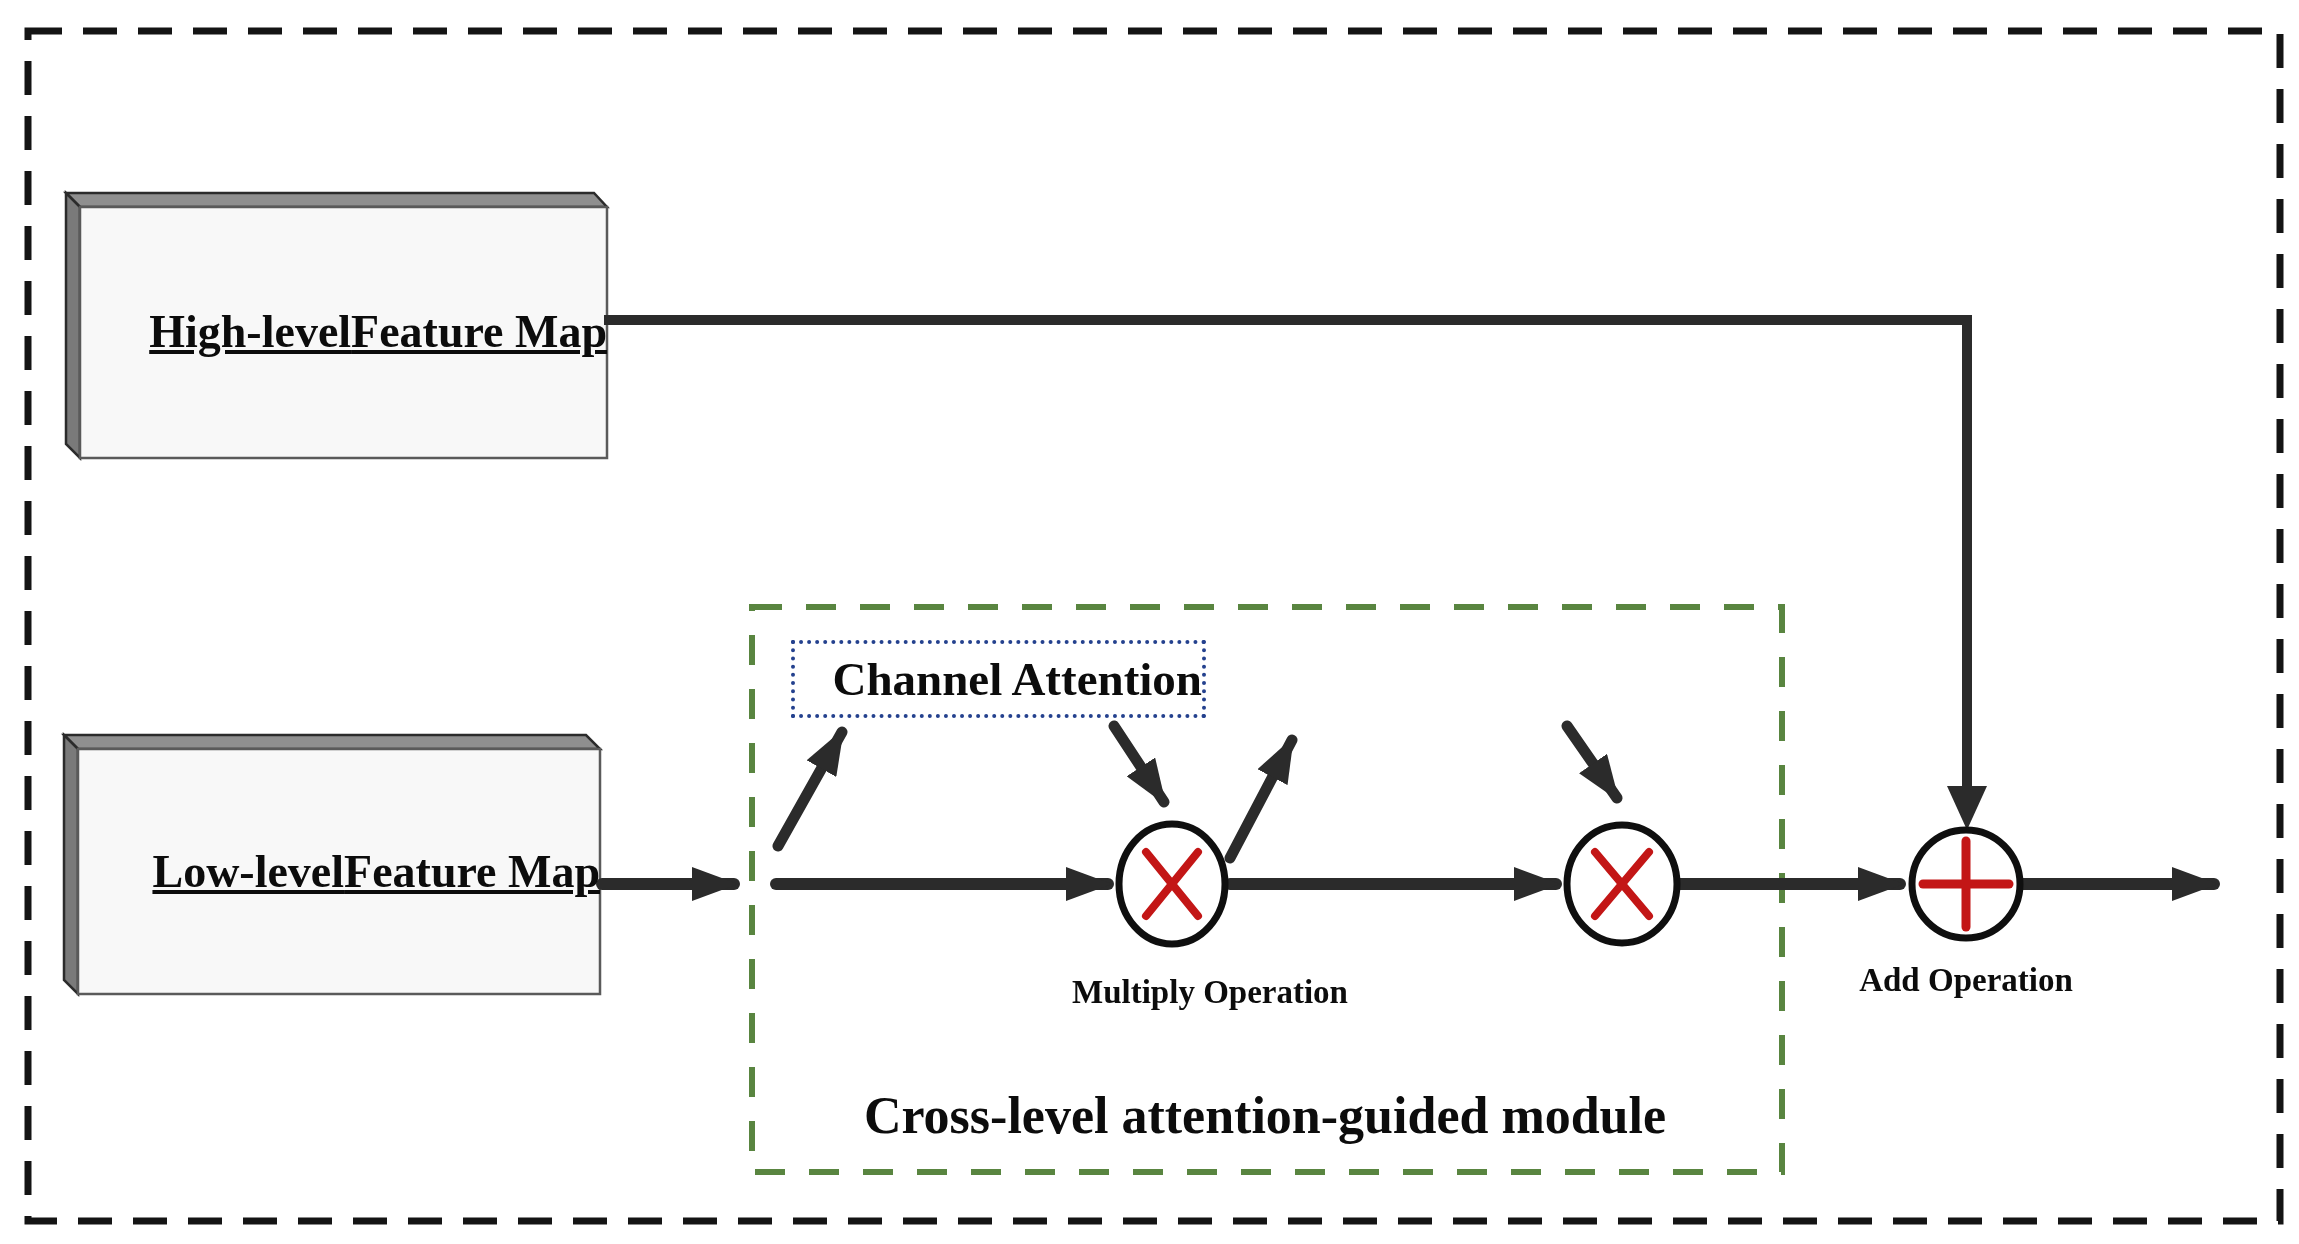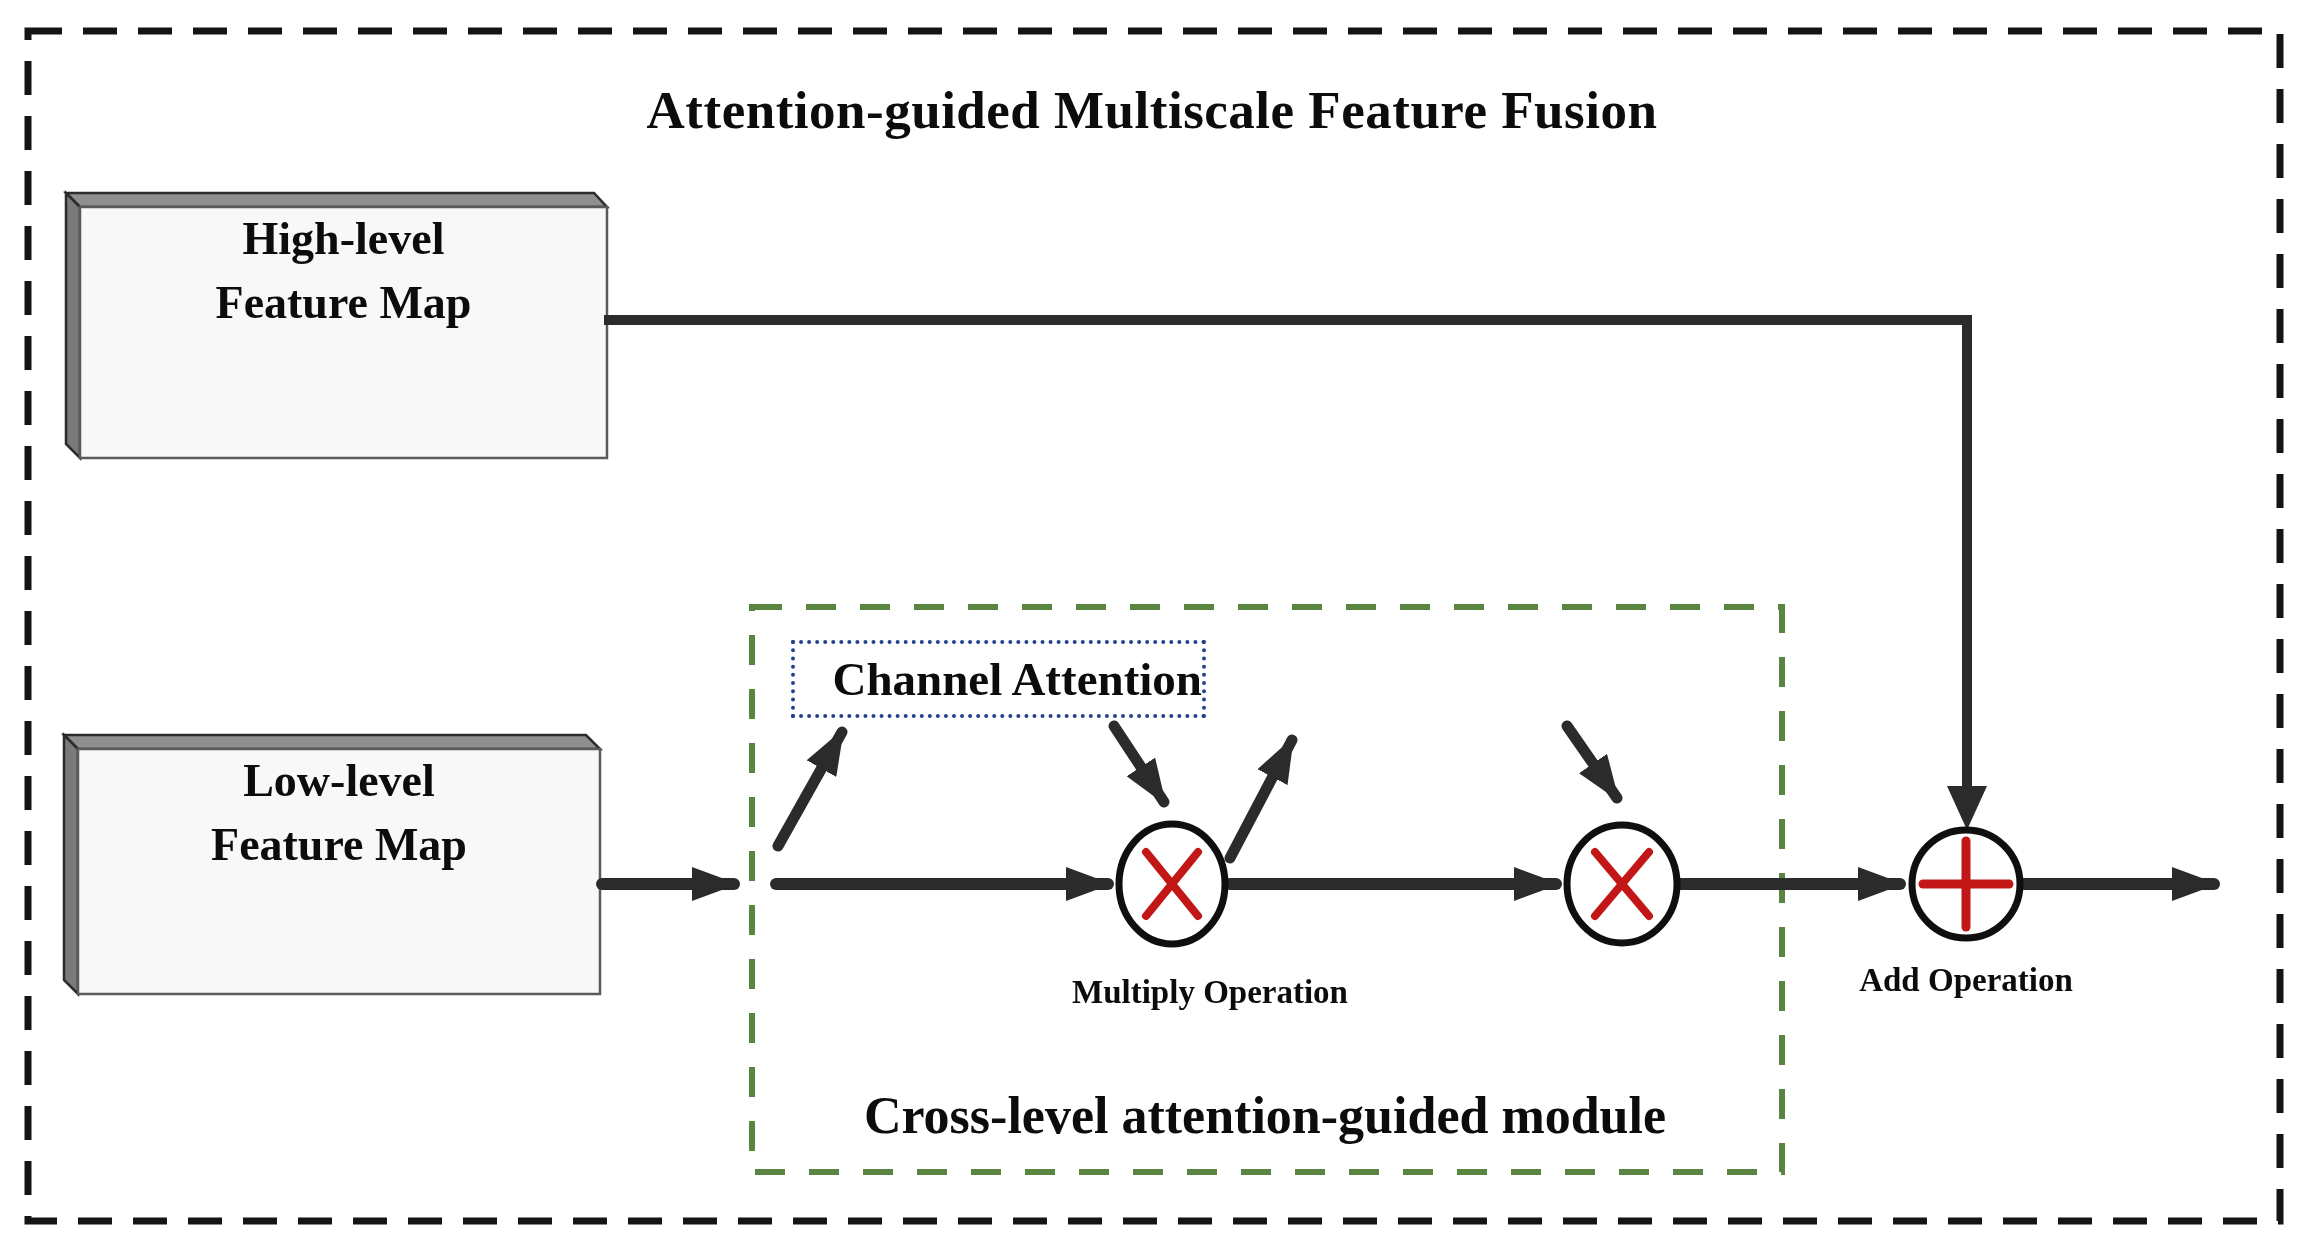--- a/index.html
+++ b/index.html
@@ -8,22 +8,22 @@
     width:2299px;height:1244px;
     background:#ffffff;
     font-family:"Liberation Serif","DejaVu Serif",serif;
     color:#0c0c0c;
     overflow:hidden;
   }
   #diagram-svg{position:absolute;left:0;top:0;}
   .txt{position:absolute;font-weight:bold;text-align:center;}
   .fig-title{left:25px;top:80px;width:2254px;font-size:53px;letter-spacing:0.5px;}
   .slab-text{
-    display:flex;flex-direction:column;justify-content:flex-start;align-items:center;
-    font-size:46px;line-height:1.40;
+    display:flex;justify-content:flex-end;align-items:center;
+    font-size:46px;line-height:1.40;text-decoration:underline;
   }
   #high-text{left:80px;top:207px;width:527px;height:251px;}
   #low-text{left:78px;top:749px;width:522px;height:246px;}
   .attn-box{
     position:absolute;box-sizing:border-box;height:78px;
     border:4px dotted #24418E;background:#ffffff;
     display:flex;align-items:center;justify-content:flex-end;
     font-weight:bold;font-size:47px;white-space:nowrap;
   }
   #channel-box{left:791px;top:640px;width:415px;}
@@ -93,21 +93,20 @@
       <line x1="1649" y1="852" x2="1595" y2="916" stroke="#C31616" stroke-width="8" stroke-linecap="round"></line>
     </g>
 
     <g>
       <circle cx="1966" cy="884" r="54" fill="#ffffff" stroke="#0F0F0F" stroke-width="7"></circle>
       <line x1="1923" y1="884" x2="2009" y2="884" stroke="#C31616" stroke-width="9" stroke-linecap="round"></line>
       <line x1="1966" y1="841" x2="1966" y2="927" stroke="#C31616" stroke-width="9" stroke-linecap="round"></line>
     </g>
   </svg>
 
-  <div class="txt fig-title">Attention-guided Multiscale Feature Fusion</div>
 
   <div id="high-text" class="txt slab-text">
     <span>High-level</span>
     <span>Feature Map</span>
   </div>
 
   <div id="low-text" class="txt slab-text">
     <span>Low-level</span>
     <span>Feature Map</span>
   </div>

